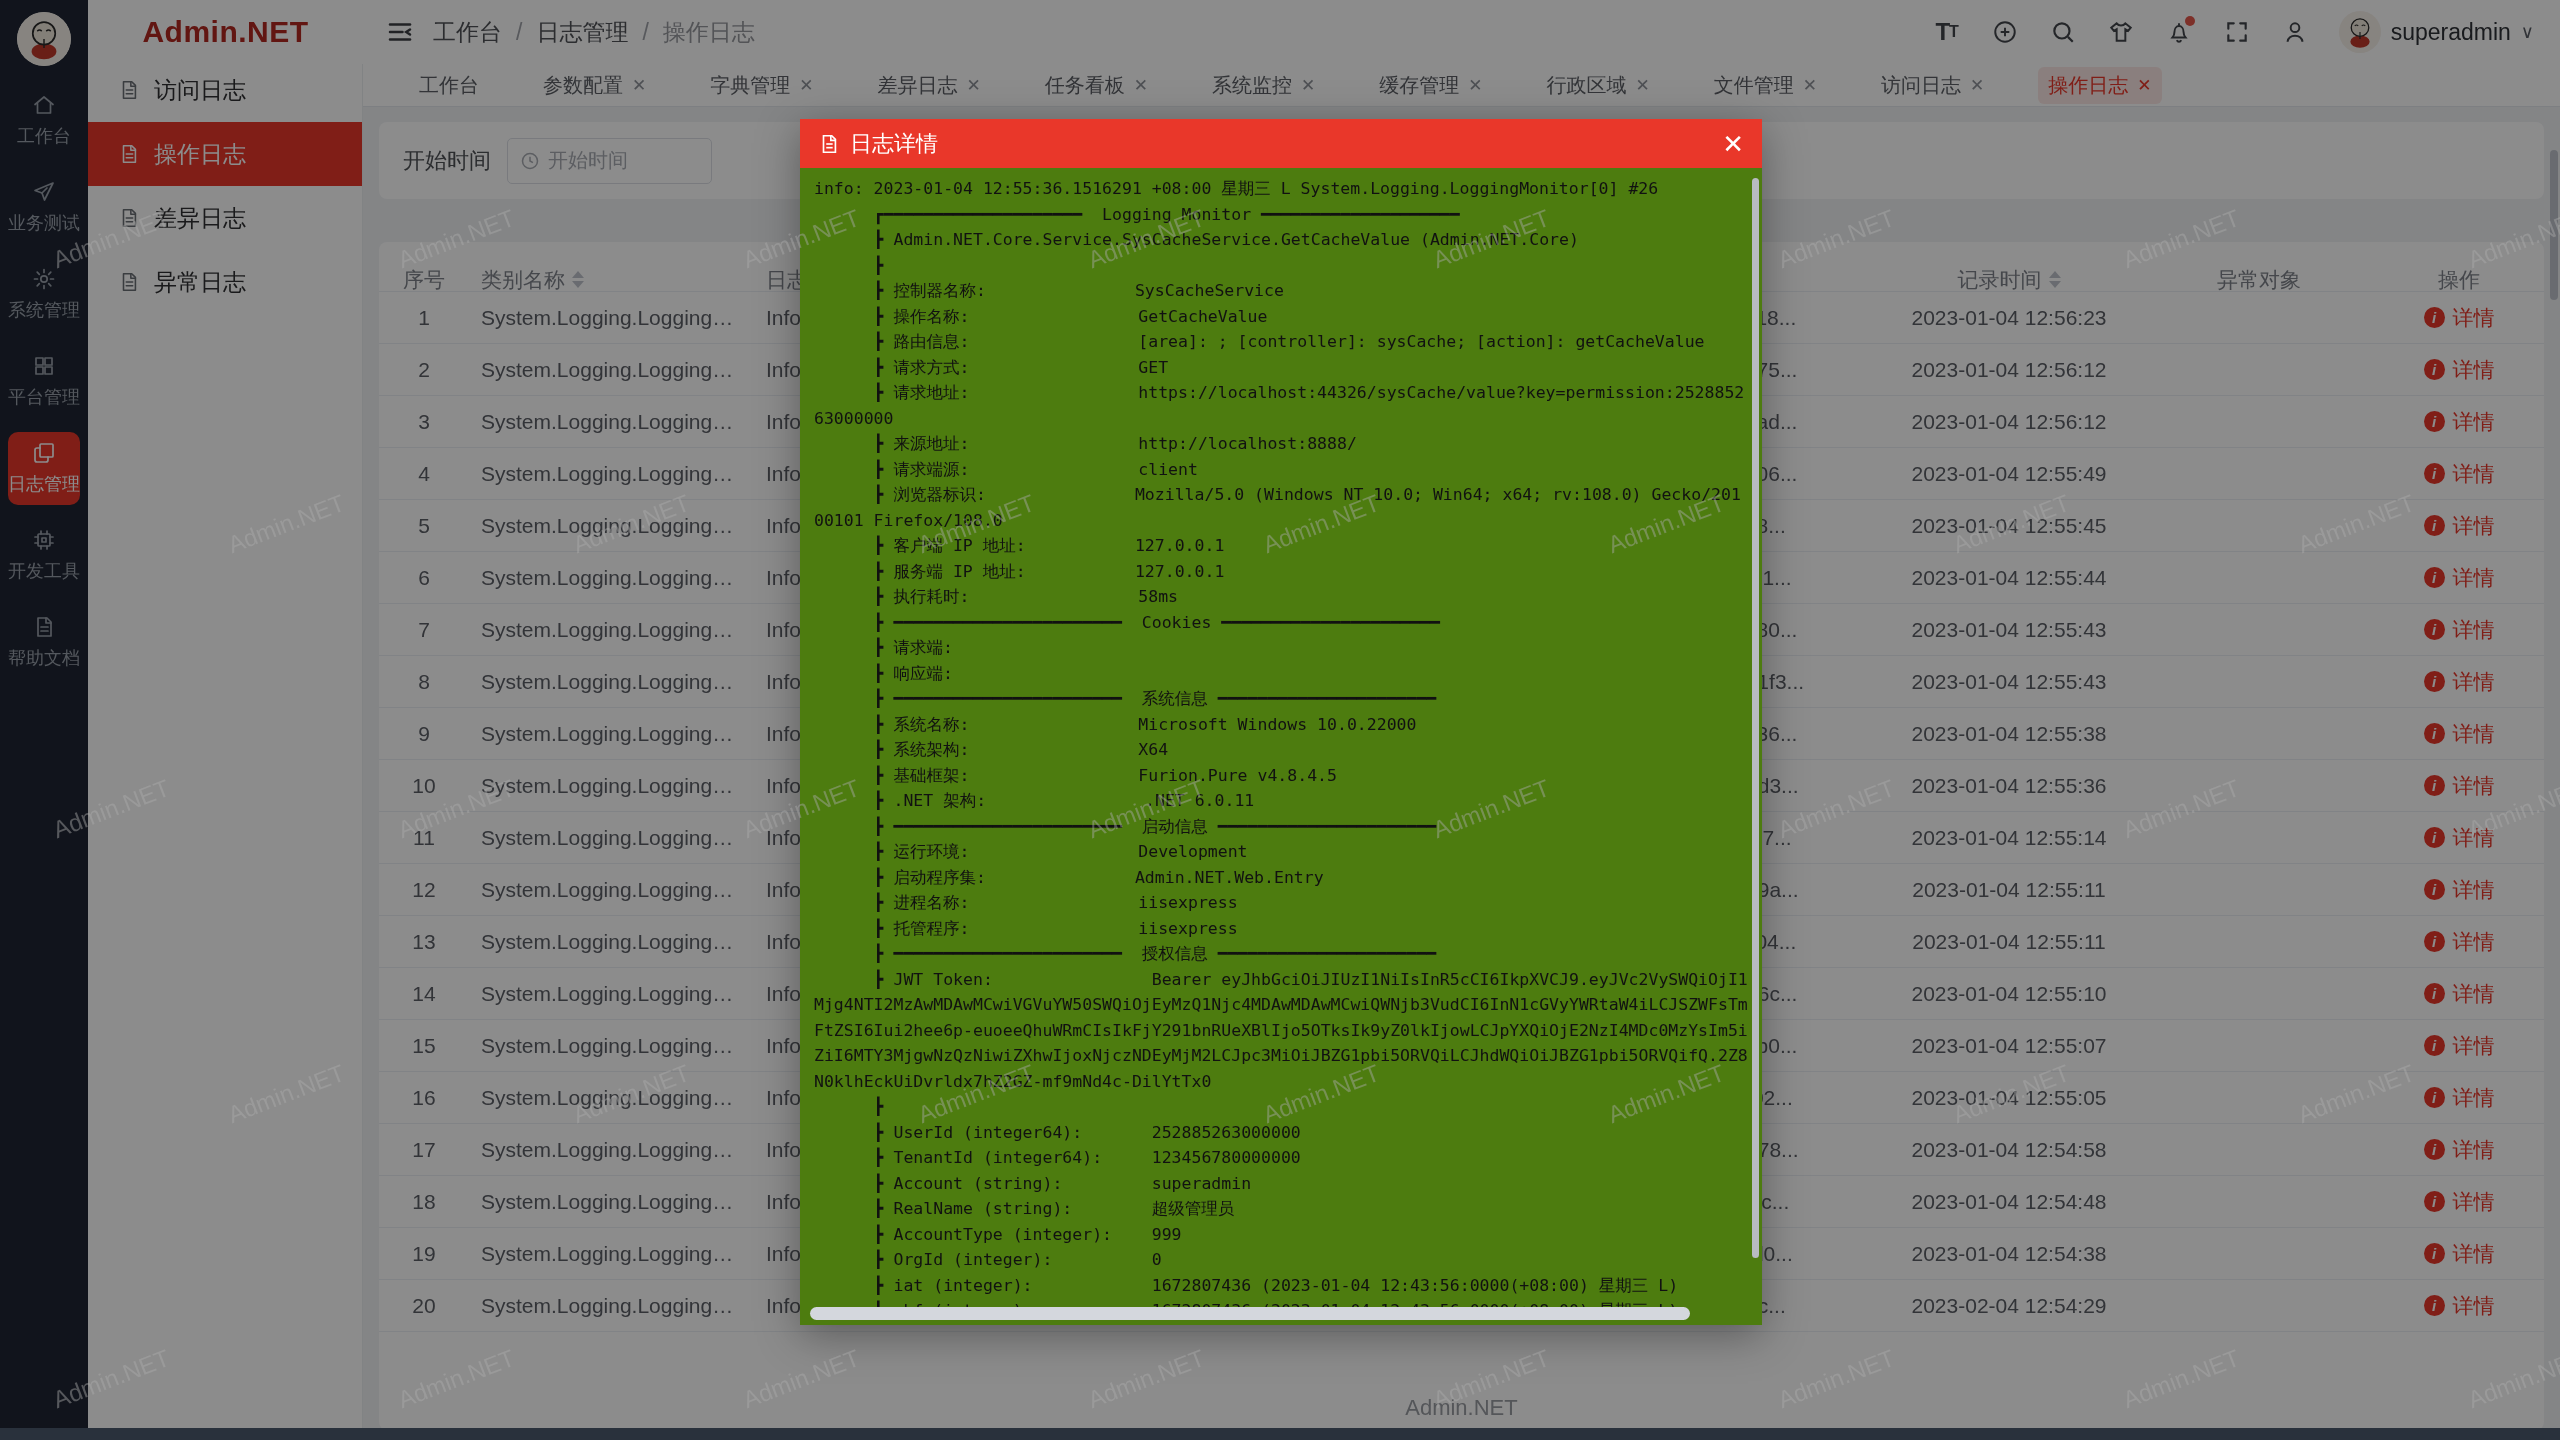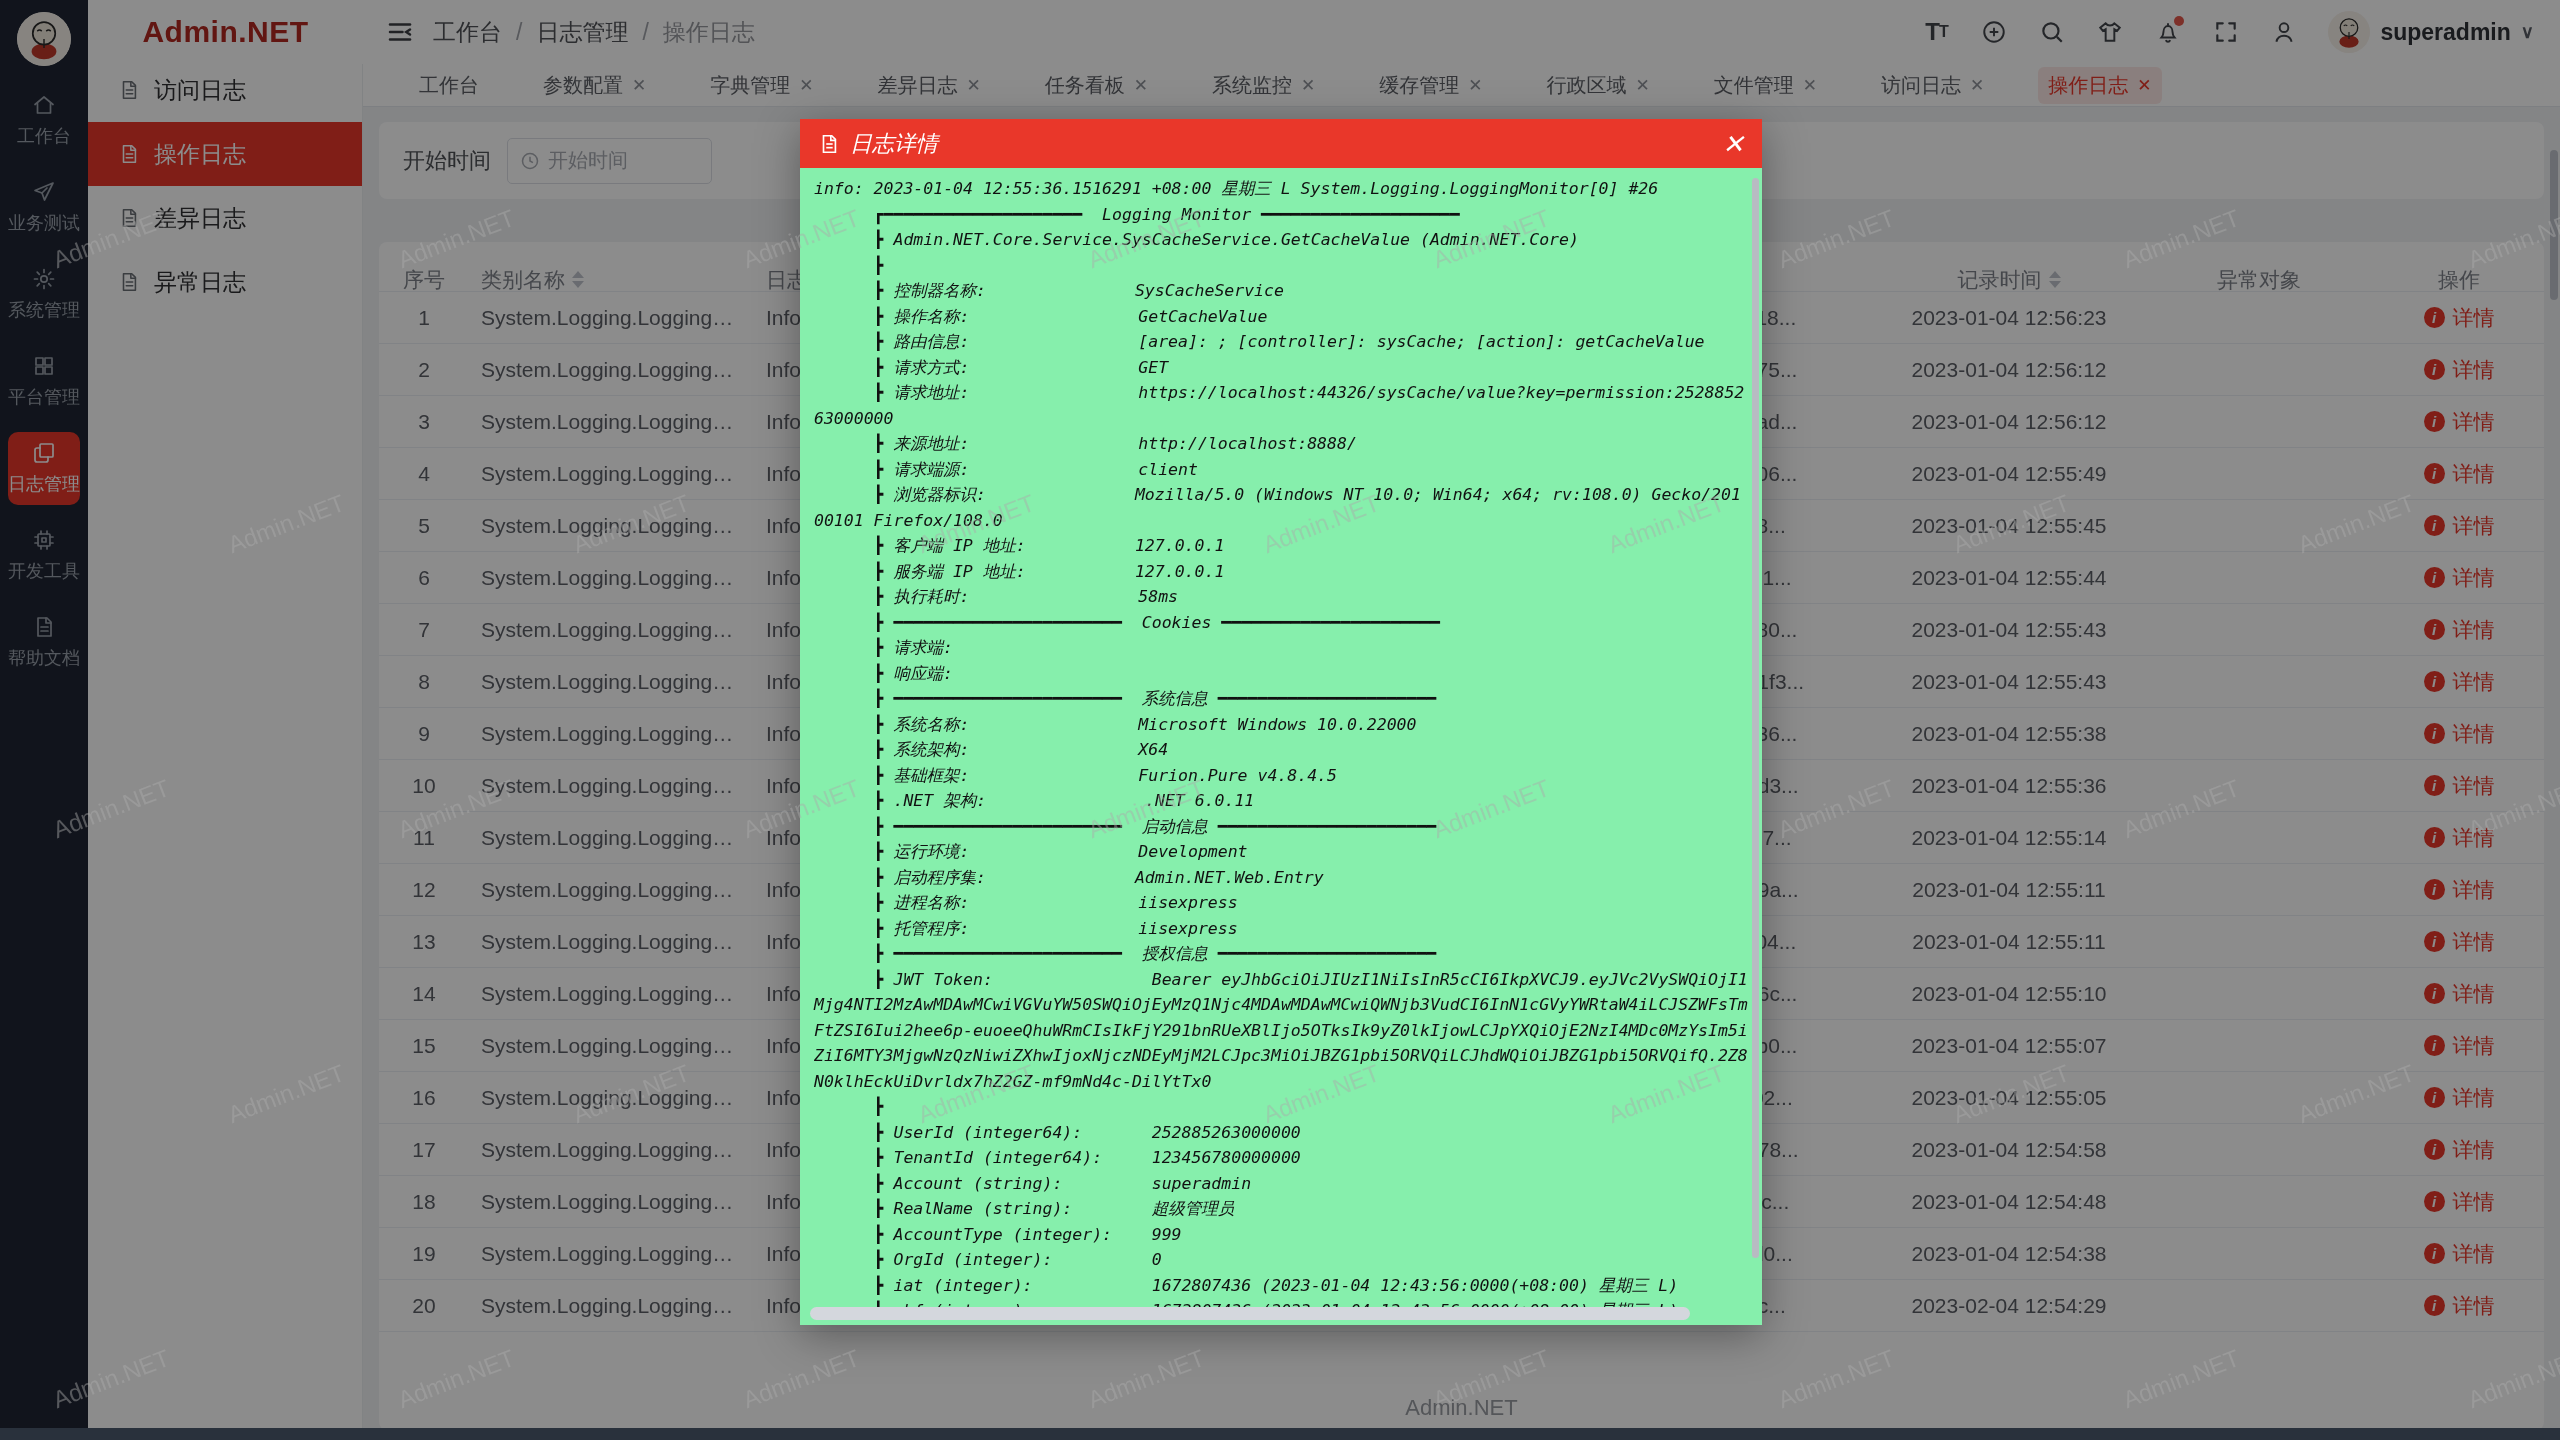--- a/index.html
+++ b/index.html
@@ -33,21 +33,21 @@
   .collapse svg { width:30px; height:30px; }
   .breadcrumb { display:flex; align-items:center; gap:14px; margin-left:18px; font-size:23px; color:#515358; }
   .breadcrumb .sep { color:#a0a3a9; }
   .breadcrumb .cur { color:#97999e; }
   .hd-right { margin-left:auto; display:flex; align-items:center; gap:30px; padding-right:26px; color:#43464c; }
   .hd-ic { width:28px; height:28px; cursor:pointer; position:relative; display:flex; align-items:center; justify-content:center; }
   .hd-ic svg { width:26px; height:26px; }
   .hd-tt { font-weight:bold; font-size:24px; letter-spacing:-1px; }
   .hd-tt small { font-size:16px; }
   .badge-dot { position:absolute; top:-2px; right:-2px; width:10px; height:10px; border-radius:50%; background:#e4584b; }
-  .hd-user { display:flex; align-items:center; gap:10px; cursor:pointer;font-weight:bold; }
+  .hd-user { display:flex; align-items:center; gap:10px; cursor:pointer; }
   .hd-avatar { width:42px; height:42px; border-radius:50%; background:#f7f3ee; overflow:hidden; }
   .hd-username { font-size:23px; color:#2f3237; }
   .hd-caret { font-size:18px; color:#5a5e66; }
 
   
   .tabbar { position:absolute; left:363px; top:64px; width:2197px; height:43px; background:#fff; z-index:8;
             display:flex; align-items:center; gap:44px; padding-left:46px; border-bottom:1px solid #e4e7ed; }
   .tab { font-size:20px; color:#5d6066; display:flex; align-items:center; gap:9px; cursor:pointer; padding:5px 10px; border-radius:6px; }
   .tab .x { font-size:17px; color:#8f939a; }
   .tab.active { color:var(--primary); background:rgba(233,55,42,.12); }
@@ -80,22 +80,22 @@
   .op-link { color:var(--primary); display:inline-flex; align-items:center; gap:8px; cursor:pointer; }
   .info-ic { width:21px; height:21px; border-radius:50%; background:var(--primary); color:#fff; font-size:15px; font-weight:bold;
              display:inline-flex; align-items:center; justify-content:center; font-style:italic; }
 
   .footer { position:absolute; left:363px; top:1395px; width:2197px; text-align:center; font-size:22px; color:#9a9da3; z-index:5; }
   .bottom-strip { position:absolute; left:0; top:1428px; width:2560px; height:12px; background:#4c5a6e; z-index:12; }
   .page-scrollbar { position:absolute; right:2px; top:150px; width:8px; height:150px; border-radius:4px; background:#c0c4cc; z-index:11; }
 
   
   .overlay { position:absolute; left:0; top:0; width:2560px; height:1440px; background:rgba(0,0,0,.45); z-index:50; }
-  .modal { position:absolute; left:800px; top:119px; width:962px; height:1206px; background:#86efac; z-index:60;
-           box-shadow:0 10px 40px rgba(0,0,0,.35); display:flex; flex-direction:column;font-style:italic; }
+  .modal { position:absolute; left:800px; top:119px; width:962px; height:1206px; background:#4d7c0f; z-index:60;
+           box-shadow:0 10px 40px rgba(0,0,0,.35); display:flex; flex-direction:column; }
   .modal-head { height:49px; background:var(--primary); display:flex; align-items:center; padding:0 18px; flex:none; }
   .modal-title { color:#fff; font-size:22px; display:flex; align-items:center; gap:10px; }
   .modal-title svg { width:22px; height:22px; }
   .modal-close { margin-left:auto; color:#fff; font-size:26px; cursor:pointer; line-height:1; }
   .modal-body { flex:1; overflow:hidden; padding:8px 14px 0 14px; position:relative; }
   .modal-body pre { font-family:"DejaVu Sans Mono", monospace; font-size:16.5px; line-height:25.5px; color:#111;
                     white-space:pre-wrap; word-break:break-all; }
   .modal-vscroll { position:absolute; right:3px; top:10px; width:7px; height:1080px; background:#b8bbc2; border-radius:4px; z-index:61; }
   .modal-hscroll { position:absolute; left:10px; bottom:5px; width:880px; height:13px; background:#d4d7dd; border-radius:7px; z-index:61; }
 

